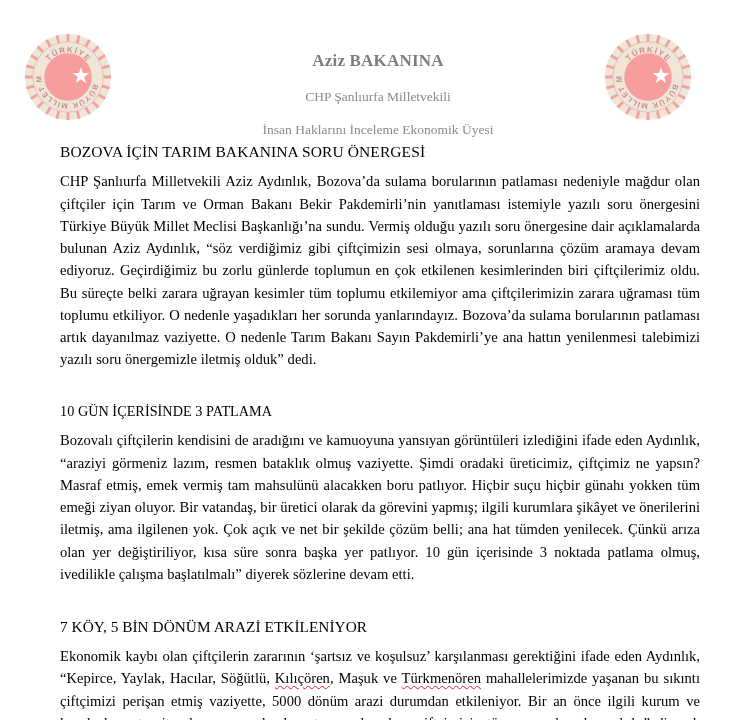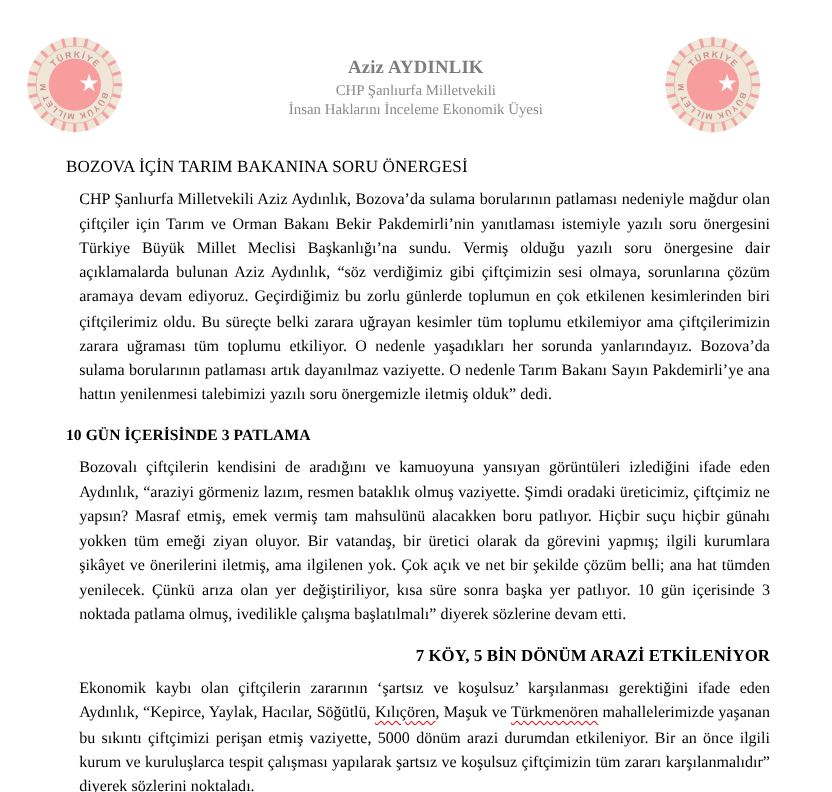--- a/index.html
+++ b/index.html
@@ -53,57 +53,56 @@
   .lh-name {
     font-size: 17px;
     font-weight: bold;
     letter-spacing: 0.2px;
     color: #7d7d7d;
   }
   .lh-sub {
     font-size: 13.5px;
     font-weight: normal;
     color: #8a8a8a;
-    margin-top: 1px;
+    margin-top: 16px;
   }
 
   
   .doc-body {
     position: absolute;
     left: 60px;
     top: 128px;
     width: 640px;
   }
 
   h1.doc-title {
     font-size: 15.5px;
     font-weight: normal;
     margin: 14px 0 0 0;
     letter-spacing: 0.1px;
     line-height: 1.25;
   }
 
   h2.doc-heading {
     font-size: 14.2px;
-    font-weight: bold;
-    margin: 17px 0 0 0;
+    font-weight: normal;
+    margin: 32px 0 0 0;
     letter-spacing: 0.05px;
     line-height: 1.25;
   }
   h2.doc-heading.bigger {
     font-size: 15.3px;
-    text-align: right;
   }
 
   p.doc-para {
     font-size: 14.6px;
     line-height: 1.525;
     text-align: justify;
     text-justify: inter-word;
-    margin: 9px 0 0 12px;
+    margin: 9px 0 0 0;
     word-spacing: 0.1px;
   }
 
   .misspelled {
     text-decoration: underline wavy #e02020;
     text-decoration-thickness: 1px;
     text-underline-offset: 2px;
   }
 </style>
 </head>
@@ -154,21 +153,21 @@
             <textPath href="#rimBotL" startOffset="8%">BÜYÜK MİLLET MECLİSİ</textPath>
           </text>
           <circle cx="50" cy="50" r="27" fill="#f79d9d"></circle>
           <path d="M 56 31 A 19 19 0 1 0 56 69 A 15.2 15.2 0 1 1 56 31 Z" fill="#ffffff"></path>
           <path d="M 64 50 l 4.3 -5.9 l -0.1 7.3 l 6.9 2.4 l -6.9 2.3 l 0.1 7.3 l -4.3 -5.9 l -6.9 2.2 l 4.2 -5.9 l -4.2 -5.9 Z" fill="#ffffff" transform="rotate(-18 65 50) translate(0,-5)"></path>
         </g>
       </svg>
     </div>
 
     <div class="letterhead-text">
-      <div class="lh-name">Aziz AYDINLIK</div>
+      <div class="lh-name">Aziz BAKANINA</div>
       <div class="lh-sub">CHP Şanlıurfa Milletvekili</div>
       <div class="lh-sub">İnsan Haklarını İnceleme Ekonomik Üyesi</div>
     </div>
 
     <div class="seal right">
       <svg viewBox="0 0 100 100" xmlns="http://www.w3.org/2000/svg" aria-hidden="true">
         <g>
           <circle cx="50" cy="50" r="49" fill="#efe6d8"></circle>
           <g stroke="#f2a0a0" stroke-width="3.2">
             <line x1="50" y1="50" x2="50" y2="1"></line>

